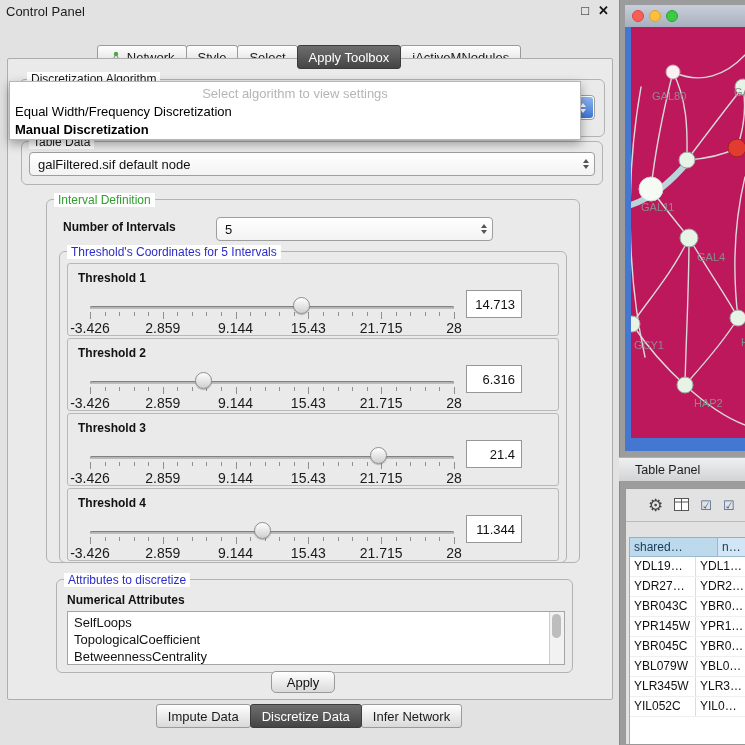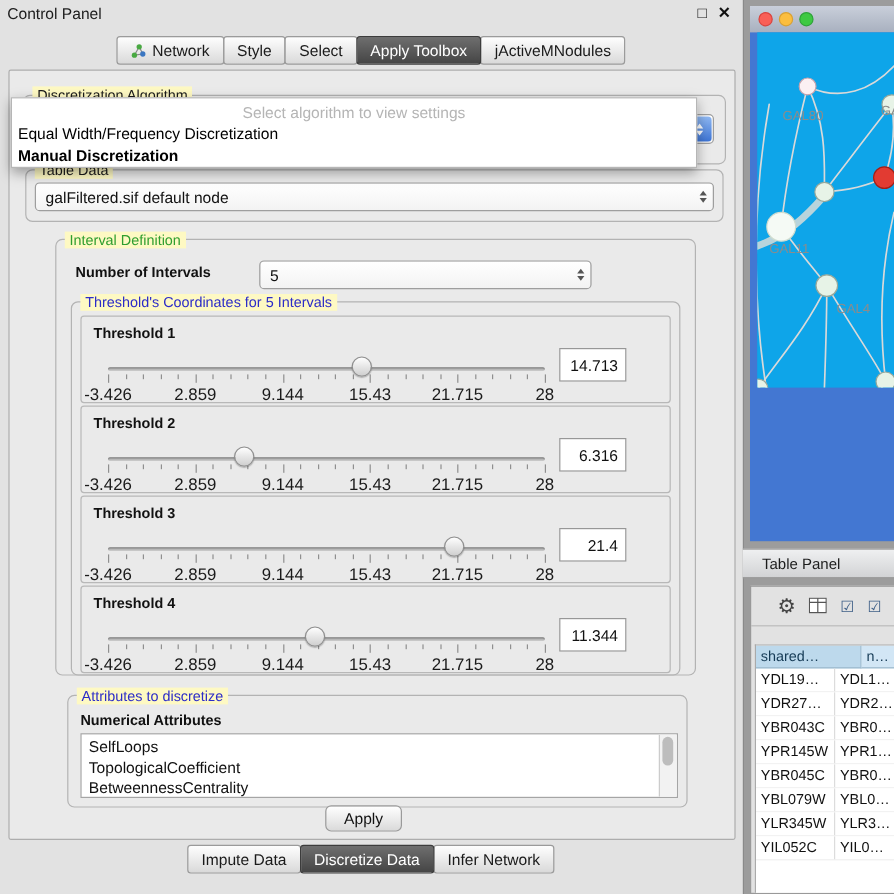--- a/index.html
+++ b/index.html
@@ -8,30 +8,30 @@
 
   
   .control-panel{position:absolute;left:0;top:0;width:619px;height:745px;background:#e2e2e2;border-right:1px solid #8a8a8a;}
   .cp-titlebar{position:absolute;left:0;top:0;right:0;height:24px;}
   .cp-title{position:absolute;left:6px;top:4px;font-size:13px;color:#1c1c1c;}
   .win-btns{position:absolute;right:10px;top:3px;display:flex;gap:9px;font-size:13px;color:#111;}
   .win-btn{cursor:default;}
   .win-btn.bold{font-weight:bold;}
 
   .top-tabs,.bottom-tabs{position:absolute;left:0;right:0;display:flex;justify-content:center;}
-  .top-tabs{top:30px;text-align:right;}
+  .top-tabs{top:45px;text-align:right;}
   .bottom-tabs{top:704px;}
   .tab{border:1px solid #9b9b9b;background:linear-gradient(#fefefe,#d9d9d9);padding:0 11px;height:22px;line-height:21px;font-size:13px;border-radius:3px;margin-left:-1px;display:flex;align-items:center;gap:5px;color:#1a1a1a;position:relative;}
   .tab.selected{background:linear-gradient(#6e6e6e,#454545);color:#fff;border-color:#3c3c3c;z-index:1;}
   .tab-icon{display:inline-flex;}
 
   .cp-body{position:absolute;left:7px;top:58px;width:604px;height:640px;border:1px solid #adadad;border-radius:2px;background:#eaeaea;}
 
   .group{position:absolute;border:1px solid #b3b3b3;border-radius:6px;}
-  .group-label{position:absolute;background:#fef9c3;padding:0 4px;font-size:12px;color:#1a1a1a;z-index:2;white-space:nowrap;}
+  .group-label{position:absolute;background:#ffffff;padding:0 4px;font-size:12px;color:#1a1a1a;z-index:2;white-space:nowrap;}
   .group-label.green{color:#2f9e2f;}
   .group-label.blue{color:#2c2cc8;}
 
   .combo{position:absolute;background:linear-gradient(#ffffff,#f3f3f3);border:1px solid #9e9e9e;border-radius:4px;font-size:13px;color:#111;}
   .combo-val{position:absolute;left:8px;top:0;bottom:0;display:flex;align-items:center;white-space:nowrap;}
   .stepper{position:absolute;right:5px;top:50%;transform:translateY(-50%);display:flex;flex-direction:column;align-items:center;}
   .arr{width:0;height:0;border-left:3.5px solid transparent;border-right:3.5px solid transparent;display:block;}
   .arr.up{border-bottom:4px solid #555;margin-bottom:2px;}
   .arr.dn{border-top:4px solid #555;}
   .combo-cap{position:absolute;right:1px;top:1px;bottom:1px;width:20px;background:linear-gradient(#8fb8f2,#3d74d4);border-radius:0 3px 3px 0;display:flex;flex-direction:column;justify-content:center;align-items:center;}
@@ -65,21 +65,21 @@
 
   .apply{position:absolute;left:263px;top:612px;width:64px;height:22px;border:1px solid #9a9a9a;border-radius:5px;background:linear-gradient(#ffffff,#dadada);font-size:13px;font-family:"Liberation Sans",sans-serif;color:#111;padding:0;}
 
   
   .net-window{position:absolute;left:625px;top:5px;width:121px;height:446px;background:#4377d2;}
   .net-titlebar{position:absolute;left:0;top:0;right:0;height:22px;background:linear-gradient(#c9cfda,#a8b0bf);display:flex;align-items:center;padding-left:7px;gap:5px;}
   .tl{width:12px;height:12px;border-radius:50%;display:inline-block;box-sizing:border-box;}
   .tl.red{background:#f95f57;border:1px solid #d9443f;}
   .tl.yellow{background:#fbbe3f;border:1px solid #d9a133;}
   .tl.green{background:#3ec943;border:1px solid #2fa33a;}
-  .net-canvas{position:absolute;left:6px;top:22px;width:115px;height:296px;background:#0ea5e9;overflow:hidden;}
+  .net-canvas{position:absolute;left:6px;top:22px;width:115px;height:411px;background:#be185d;overflow:hidden;}
   #net-svg text{font-family:"Liberation Sans",sans-serif;}
 
   
   .tp-bar{position:absolute;left:619px;top:457px;width:126px;height:25px;background:linear-gradient(#eff0f1,#d2d3d5);border-top:1px solid #b0b0b0;border-bottom:1px solid #9c9c9c;line-height:24px;font-size:12.5px;color:#1c1c1c;padding-left:16px;box-sizing:border-box;}
   .tbl-window{position:absolute;left:625px;top:488px;width:120px;height:257px;background:#e2e2e2;border:1px solid #999;border-right:none;box-sizing:border-box;}
   .tbl-toolbar{position:absolute;left:0;top:0;right:0;height:32px;border-bottom:1px solid #bbb;display:flex;align-items:center;padding-left:22px;gap:11px;}
   .tb-icon{color:#444;font-size:17px;line-height:1;display:inline-flex;align-items:center;}
   .tb-icon.small{font-size:13px;color:#3e5f87;}
   .tbl-area{position:absolute;left:3px;top:48px;right:0;bottom:0;background:#fff;border:1px solid #aaa;border-right:none;border-bottom:none;overflow:hidden;}
   .thead{display:flex;height:19px;line-height:19px;}

